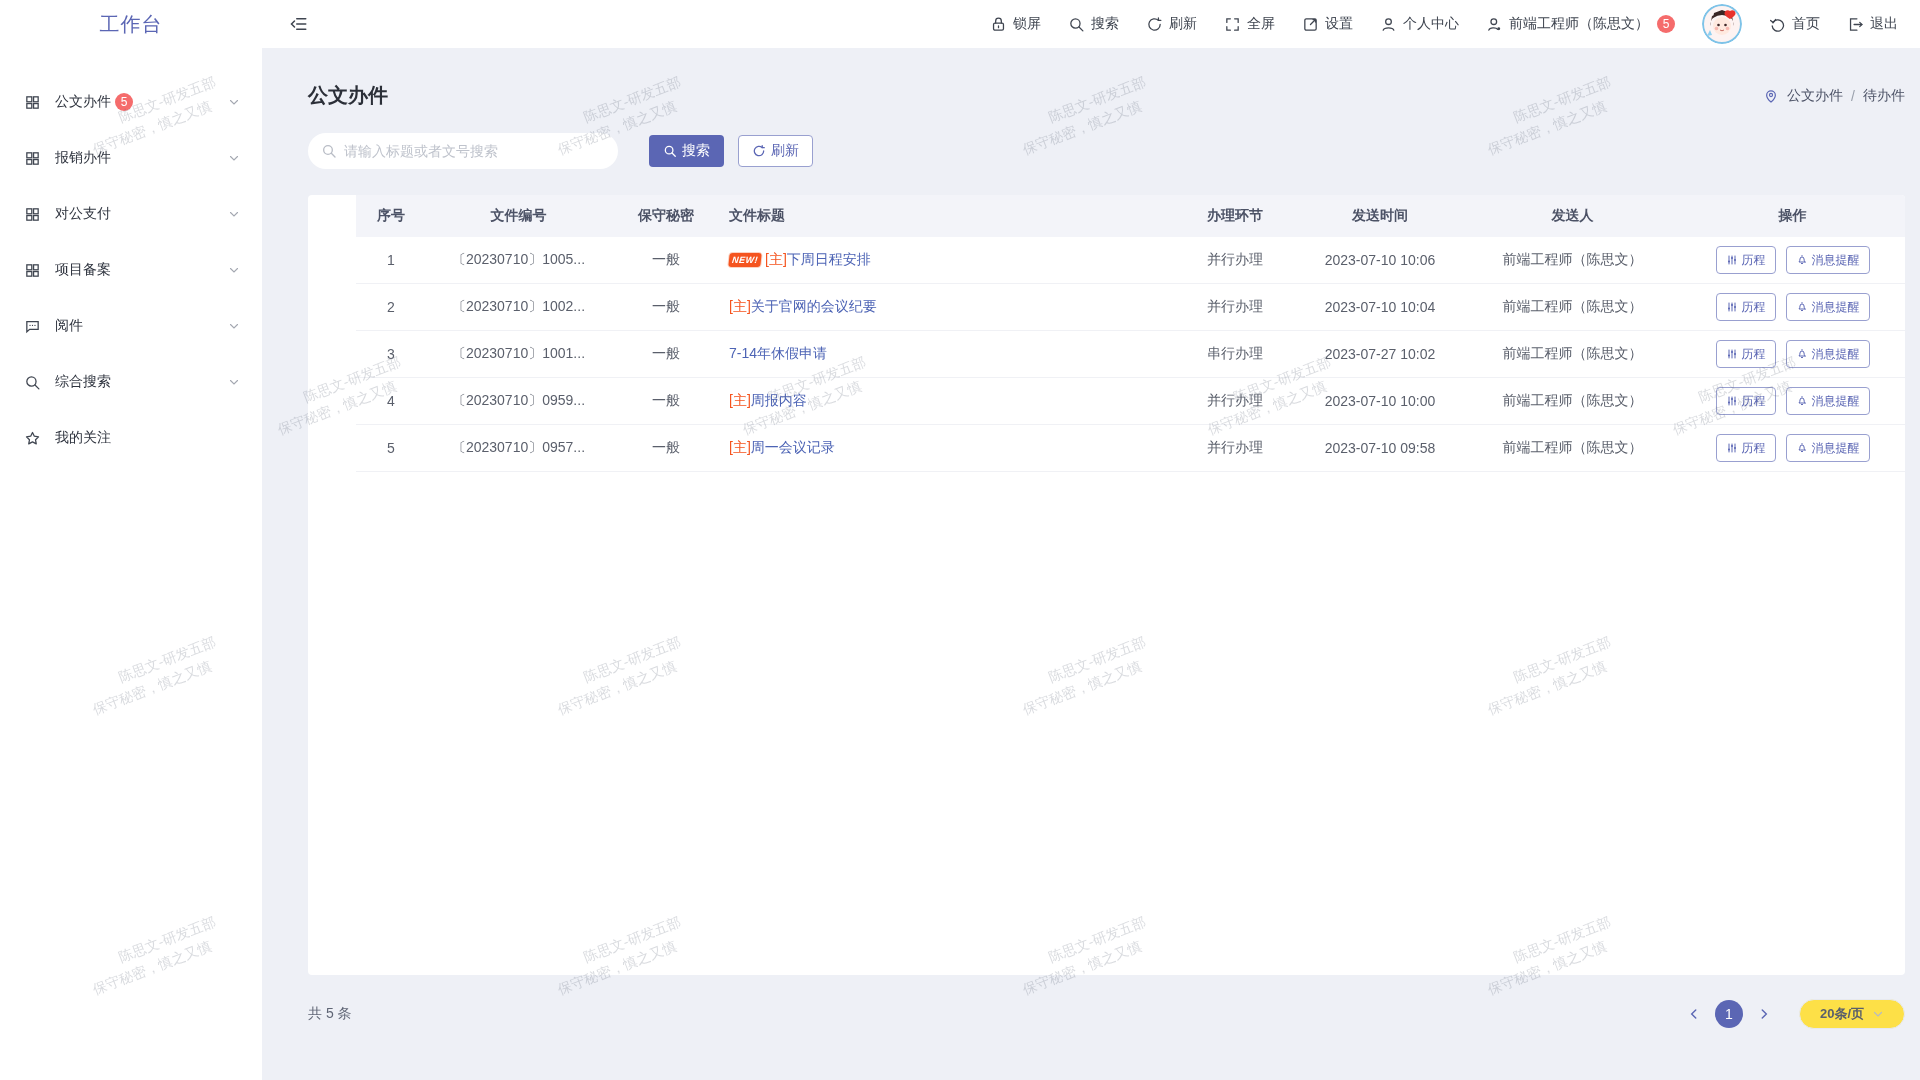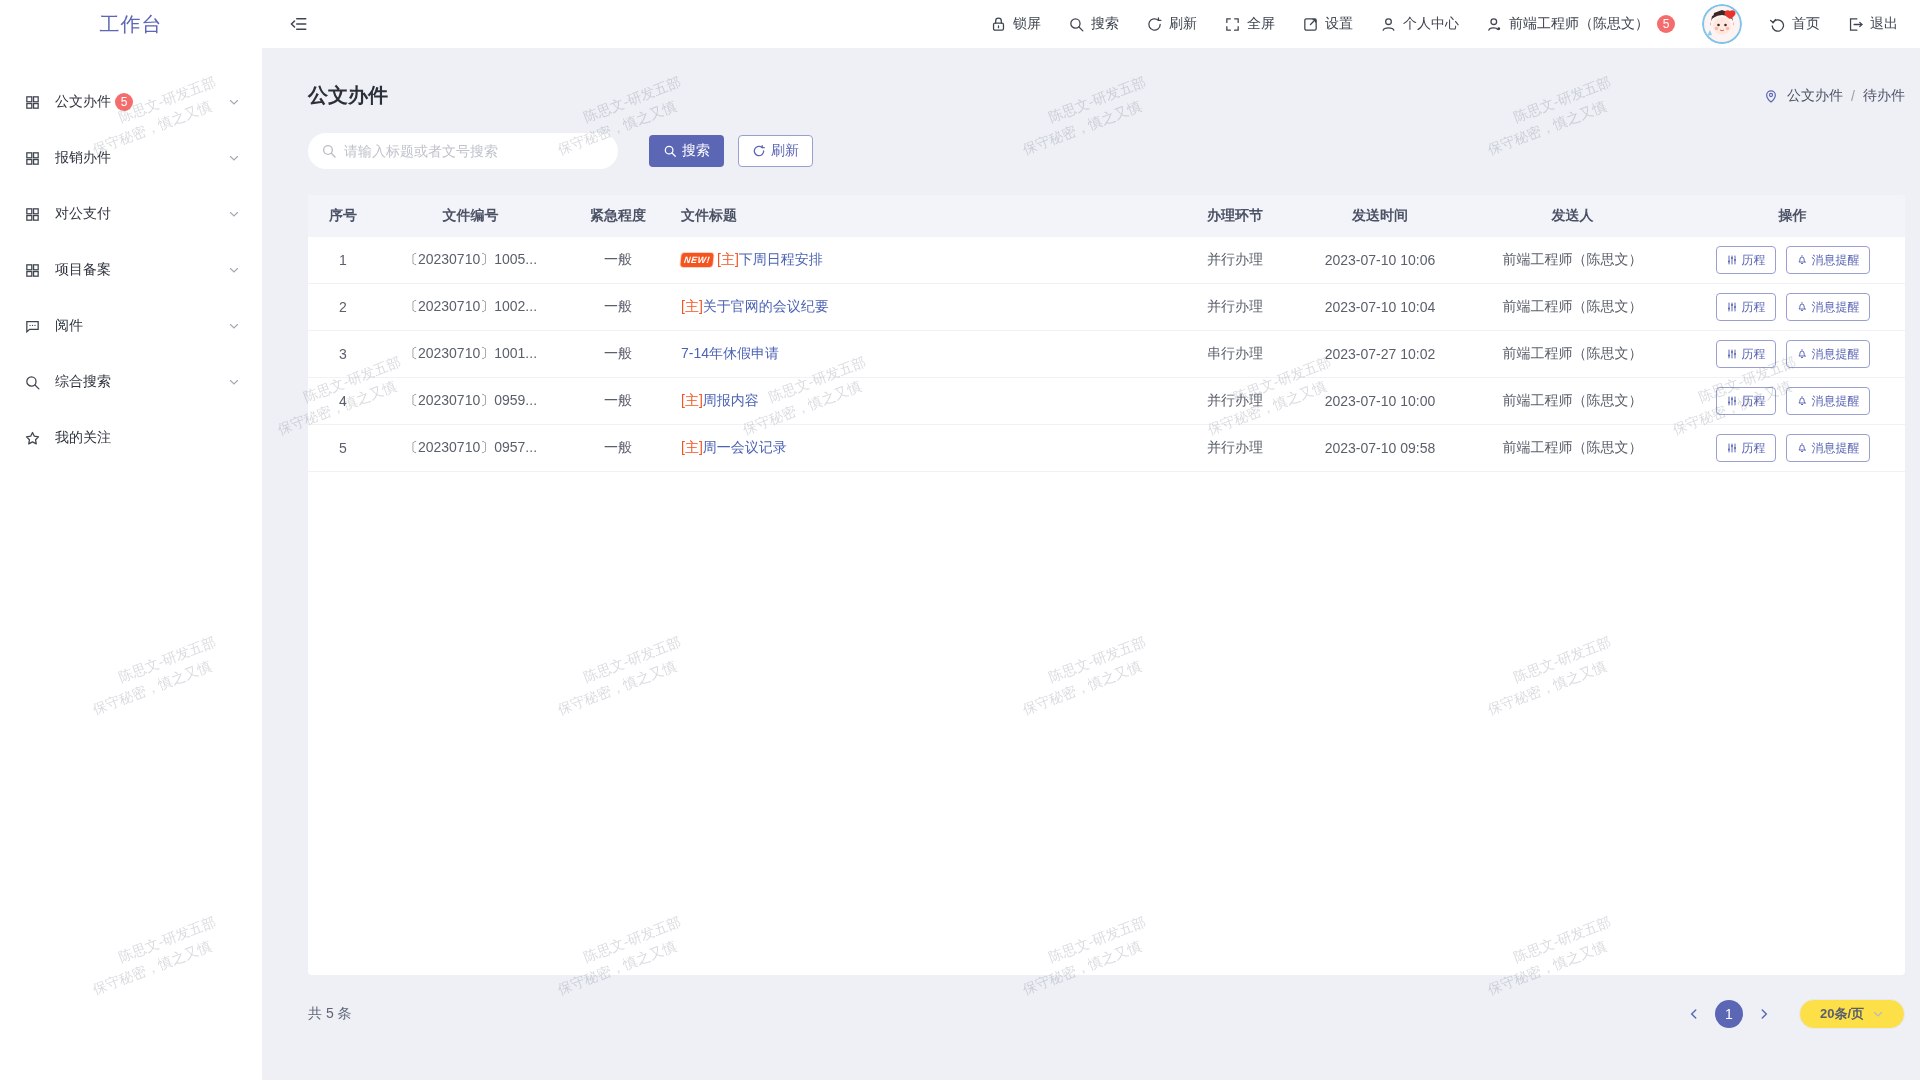--- a/index.html
+++ b/index.html
@@ -68,21 +68,21 @@
   .search-box .ic { position:absolute; left:13px; top:10px; color:#b9bdc6; }
   .btn {
     height:32px; display:inline-flex; align-items:center; gap:5px; border-radius:4px;
     font-size:14px; cursor:pointer; padding:0 13px; border:1px solid transparent;
     font-family:"Liberation Sans","DejaVu Sans",sans-serif;
   }
   .btn-primary { background:#5b66b4; color:#fff; margin-left:17px; }
   .btn-plain  { background:#fff; color:#5b66b4; border-color:#99a0d0; }
 
   
-  .card { background:#fff; border-radius:4px; margin-top:26px; height:780px; overflow:hidden; }
+  .card { background:#fff; border-radius:4px; margin-top:26px; height:780px; overflow:hidden;padding-left:48px; }
   .thead, .trow {
     display:grid;
     grid-template-columns:70px 185px 110px 1fr 120px 170px 215px 225px;
     align-items:center;
   }
   .thead { background:#f3f4f9; height:42px; color:#4c5266; font-weight:bold; font-size:14px; }
   .trow { height:47px; border-bottom:1px solid #f0f1f5; font-size:14px; color:#5a5f6b; }
   .cell { text-align:center; white-space:nowrap; overflow:hidden; }
   .cell.left { text-align:left; padding-left:8px; }
   .c-title { display:flex; align-items:center; justify-content:flex-start; padding-left:8px; }
@@ -406,21 +406,21 @@
           <polyline points="17.5 2.8 17.6 6.3 21 6.2"></polyline>
       </svg>
       <span>刷新</span>
     </button>
   </div>
 
   <section class="card">
     <div class="thead">
       <div class="cell">序号</div>
       <div class="cell">文件编号</div>
-      <div class="cell">紧急程度</div>
+      <div class="cell">保守秘密</div>
       <div class="cell left">文件标题</div>
       <div class="cell">办理环节</div>
       <div class="cell">发送时间</div>
       <div class="cell">发送人</div>
       <div class="cell">操作</div>
     </div>
     <div id="tbody">
         <div class="trow">
     <div class="cell">1</div>
     <div class="cell">〔20230710〕1005...</div>

